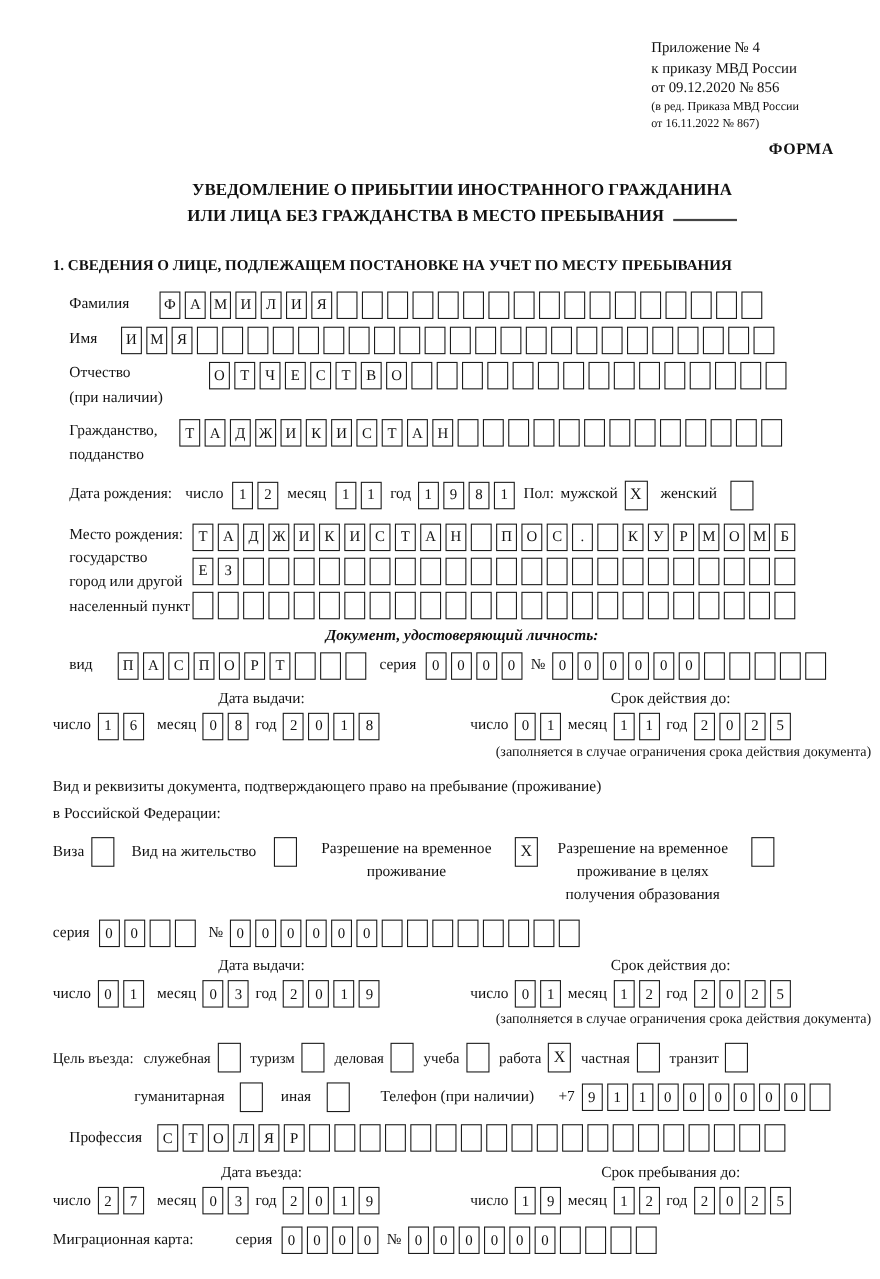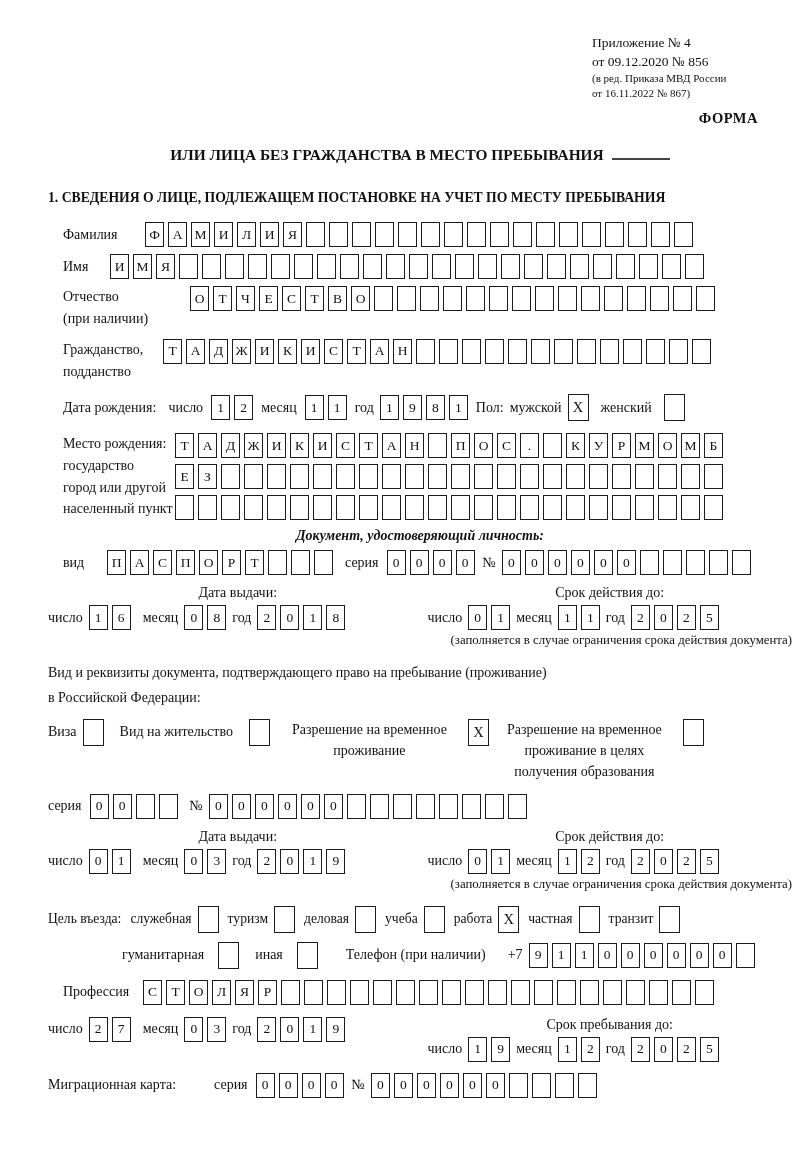--- a/index.html
+++ b/index.html
@@ -44,27 +44,29 @@
   .w-surname{width:82px;} .w-name{width:47px;} .w-patr{width:127px;}
   .w-cit{width:100px;} .w-place{width:112px;} .w-prof{width:80px;}
 </style>
 </head>
 <body>
 
 <div class="page">
 
   <div class="appendix">
     <div>Приложение № 4</div>
+    <div>к приказу МВД России</div>
     <div>от 09.12.2020 № 856</div>
     <div class="small">(в ред. Приказа МВД России</div>
     <div class="small">от 16.11.2022 № 867)</div>
   </div>
   <div class="forma">ФОРМА</div>
 
   <div class="title">
+    <div>УВЕДОМЛЕНИЕ О ПРИБЫТИИ ИНОСТРАННОГО ГРАЖДАНИНА</div>
     <div><span>ИЛИ ЛИЦА БЕЗ ГРАЖДАНСТВА В МЕСТО ПРЕБЫВАНИЯ</span><span class="blank"></span></div>
   </div>
 
   <div class="sec-heading">1. СВЕДЕНИЯ О ЛИЦЕ, ПОДЛЕЖАЩЕМ ПОСТАНОВКЕ НА УЧЕТ ПО МЕСТУ ПРЕБЫВАНИЯ</div>
 
   <div class="row">
     <span class="lbl w-surname">Фамилия</span>
     <span class="cells">
         <span class="cell">Ф</span>
         <span class="cell">А</span>
@@ -581,20 +583,21 @@
         <span class="cell"></span>
         <span class="cell"></span>
         <span class="cell"></span>
         <span class="cell"></span>
         <span class="cell"></span>
       </span>
   </div>
 
   <div class="dates" style="margin-top:12px;">
     <div class="dcol-l">
+      <div class="dhead">Дата въезда:</div>
       <div class="dline">
         <span>число</span>
         <span class="cells">
             <span class="cell">2</span>
             <span class="cell">7</span>
           </span>
         <span class="gap6">месяц</span>
         <span class="cells">
             <span class="cell">0</span>
             <span class="cell">3</span>

